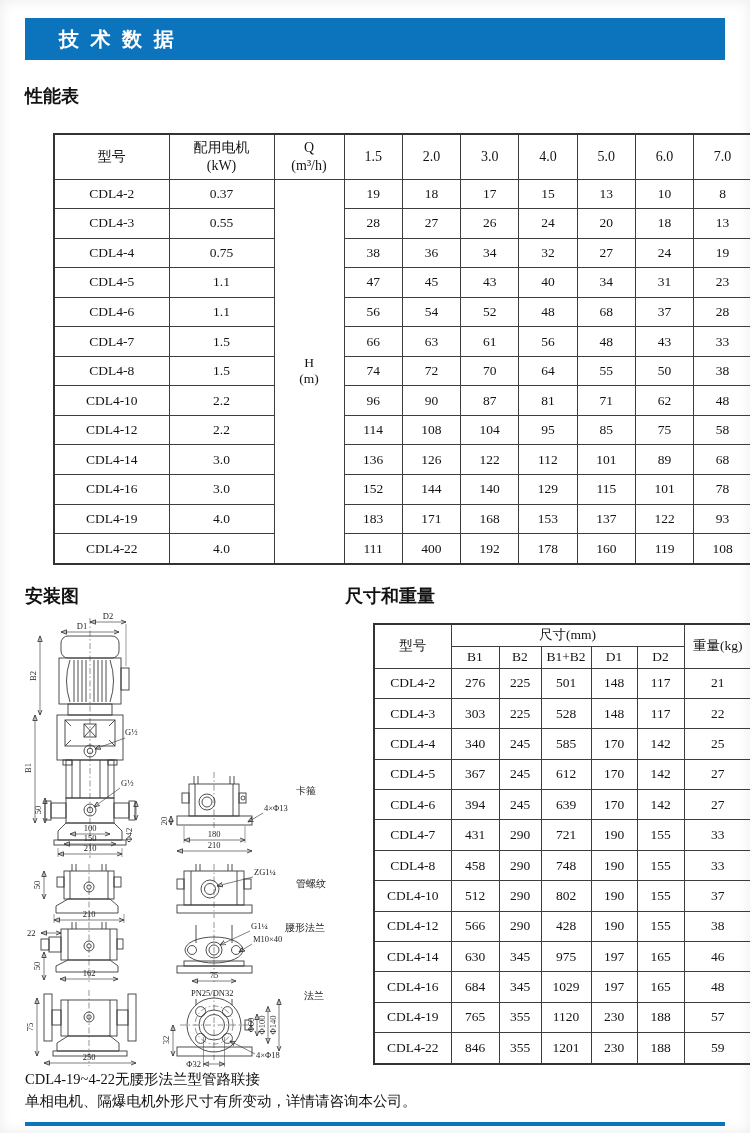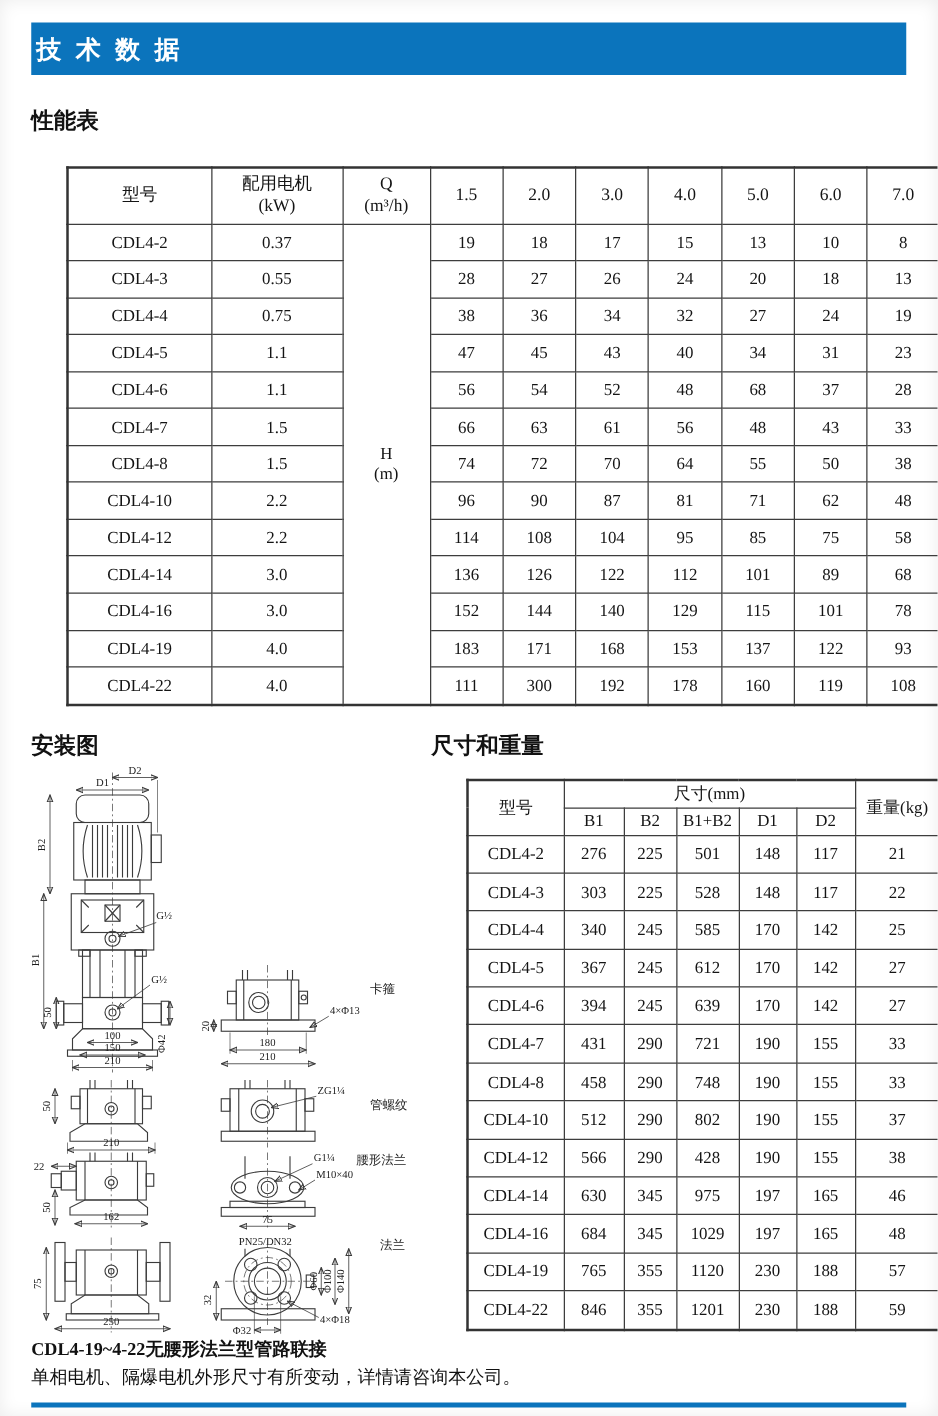--- a/index.html
+++ b/index.html
@@ -4,21 +4,21 @@
 <style>
   html,body{margin:0;padding:0;}
   body{
     width:750px;height:1133px;position:relative;background:#ffffff;
     font-family:"Liberation Serif",serif;color:#1a1a1a;overflow:hidden;
     box-shadow:inset 0 0 14px rgba(0,0,0,.08);
   }
   .header-bar{
     position:absolute;left:25px;top:18px;width:700px;height:42px;
     background:#0b74bc;color:#fff;display:flex;align-items:center;
-    padding-left:4px;box-sizing:border-box;
+    padding-left:34px;box-sizing:border-box;
     font-family:"Liberation Sans",sans-serif;font-weight:bold;
     font-size:20px;letter-spacing:3px;
   }
   .sec-title{
     position:absolute;font-family:"Liberation Sans",sans-serif;
     font-weight:bold;font-size:18px;color:#121212;
   }
   #perf-title{left:25px;top:84px;}
   #install-title{left:25px;top:584px;}
   #dims-title{left:345px;top:584px;}
@@ -31,21 +31,21 @@
   .perf{position:absolute;left:25px;top:133px;width:700px;height:432px;
     border:2px solid #333;font-size:13.5px;}
   .perf thead tr{height:45px;}
   .perf thead th{font-size:14px;line-height:1.25;}
   .dims{position:absolute;left:345px;top:623px;width:380px;height:442px;
     border:2px solid #333;font-size:13.5px;}
   .dims thead tr{height:22px;}
   .dims thead th{font-size:13.5px;}
 
   .note{position:absolute;left:25px;font-size:14.5px;color:#111;}
-  #note1{top:1070px;font-weight:bold;}
+  #note1{top:1070px;}
   #note2{top:1092px;}
   .bottom-rule{position:absolute;left:25px;top:1122px;width:700px;height:4px;background:#0b74bc;}
 
   .dwg{position:absolute;left:24px;top:610px;}
   .dwg line,.dwg rect,.dwg path,.dwg circle,.dwg ellipse{
     stroke:#3b3b3b;stroke-width:.9;fill:none;}
   .dwg .dim{stroke-width:.65;marker-start:url(#ar);marker-end:url(#ar);}
   .dwg .ldr{stroke-width:.65;marker-end:url(#ar);}
   .dwg .ext{stroke-width:.5;}
   .dwg .cl{stroke-width:.55;stroke-dasharray:6 2.5 1.5 2.5;}
@@ -223,21 +223,21 @@
         <td>168</td>
         <td>153</td>
         <td>137</td>
         <td>122</td>
         <td>93</td>
       </tr>
       <tr>
         <td>CDL4-22</td>
         <td>4.0</td>
         <td>111</td>
-        <td>300</td>
+        <td>400</td>
         <td>192</td>
         <td>178</td>
         <td>160</td>
         <td>119</td>
         <td>108</td>
       </tr>
     </tbody>
 </table>
 
 <div class="sec-title" id="install-title">安装图</div>

